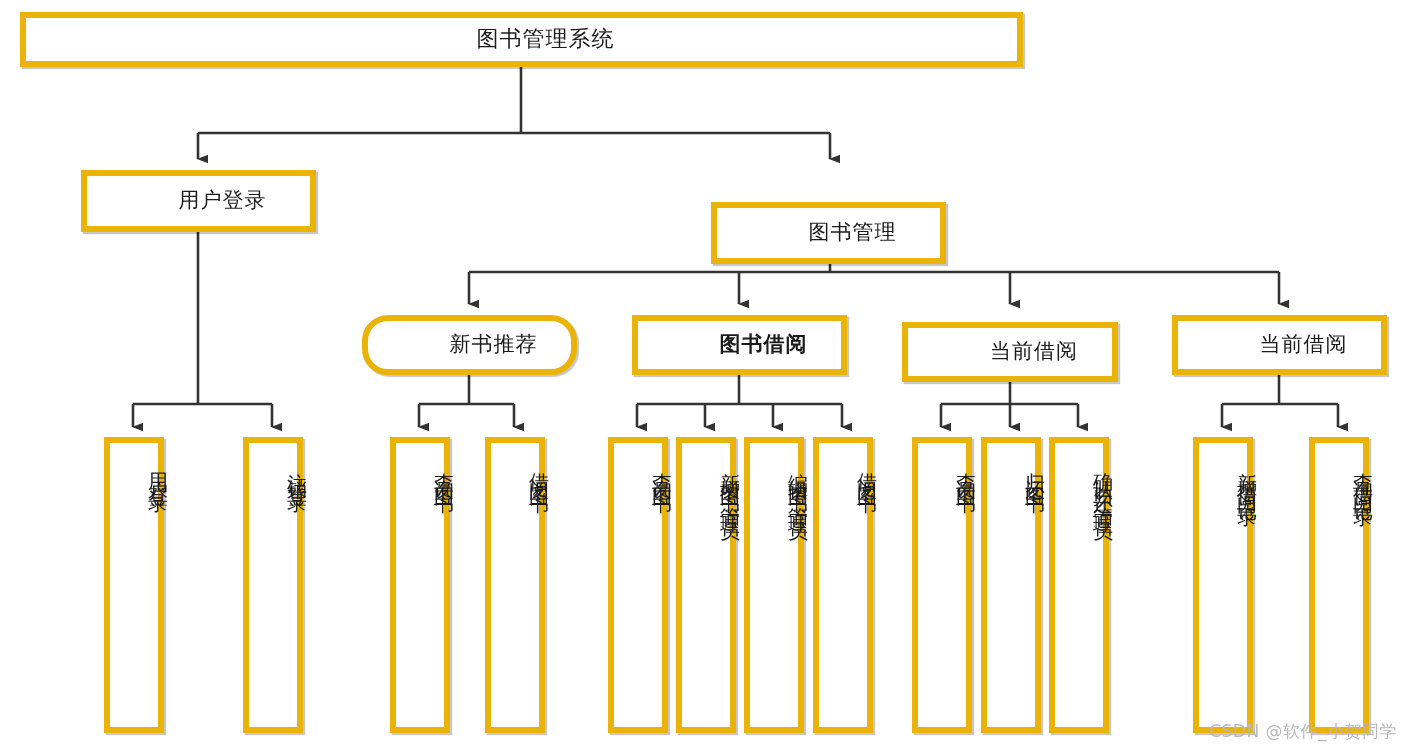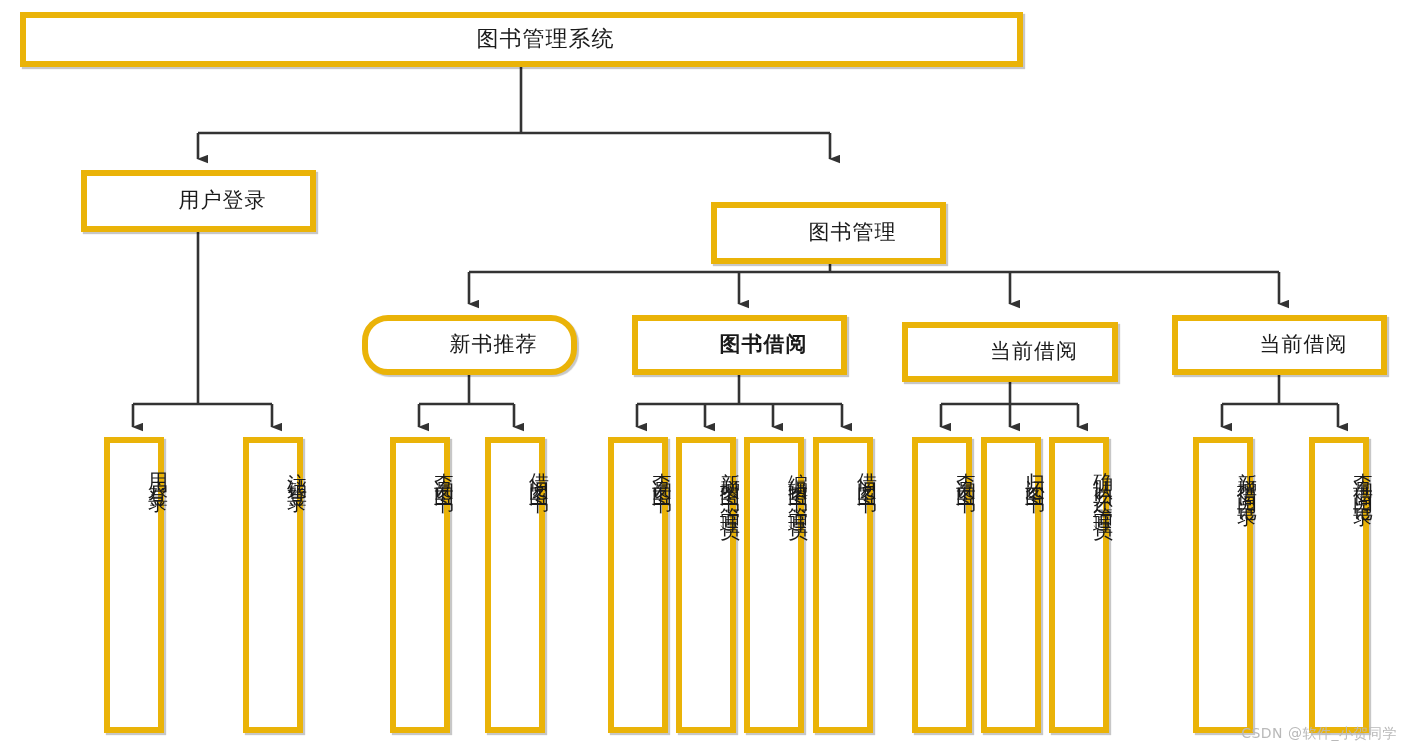--- a/index.html
+++ b/index.html
@@ -53,21 +53,21 @@
     font-size: 20px;
     letter-spacing: 7px;
     line-height: 1.05;
     white-space: nowrap;
     color: #1a1a1a;
   }
   .watermark {
     position: absolute;
     right: 8px;
     bottom: 4px;
-    font-size: 14px;
+    font-size: 17px;
     color: #b9b9b9;
     letter-spacing: 0.5px;
     white-space: nowrap;
   }
 </style>
 </head>
 <body>
 
 <div id="canvas">
 

